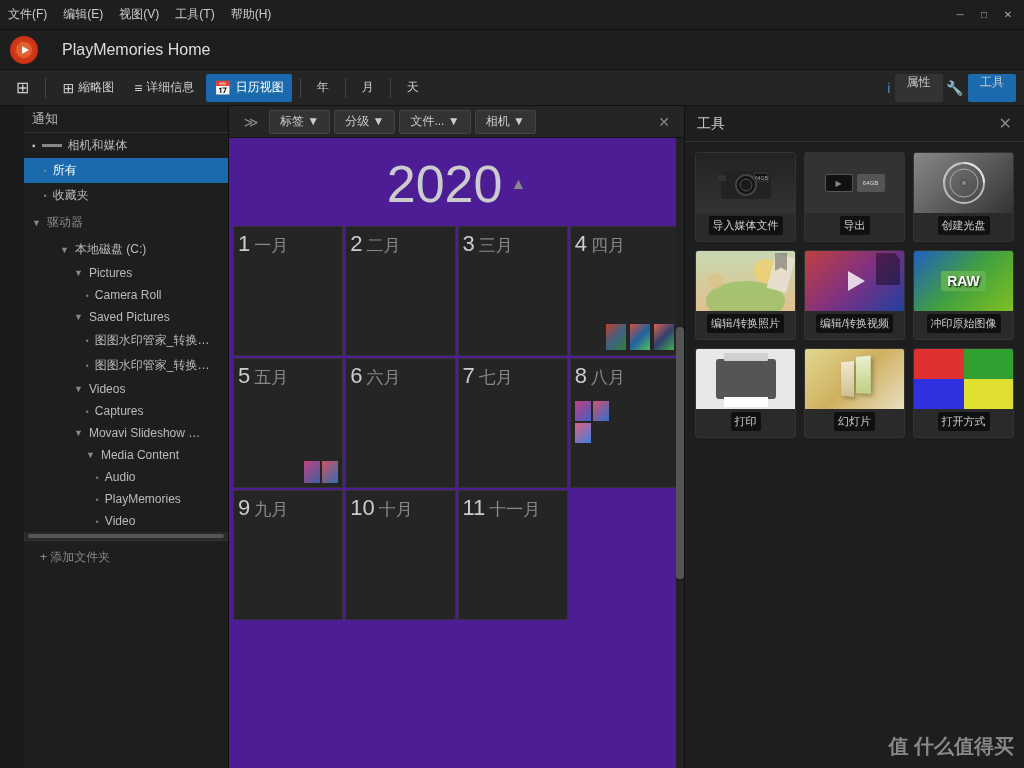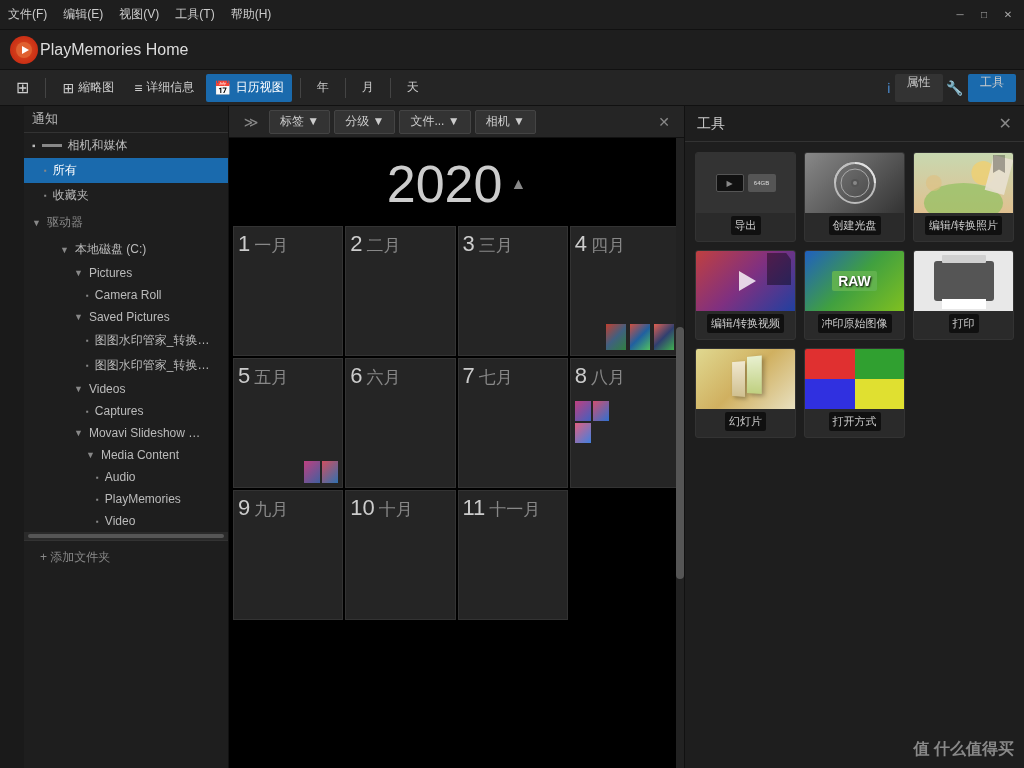--- a/index.html
+++ b/index.html
@@ -6,21 +6,21 @@
     body { font-family: 'Microsoft YaHei', 'SimHei', sans-serif; background: #1a1a1a; color: #ccc; font-size: 13px; overflow: hidden; width: 1024px; height: 768px; }
 
     
     .titlebar { height: 30px; background: #1e1e1e; display: flex; align-items: center; padding: 0 8px; border-bottom: 1px solid #111; }
     .titlebar-menu { display: flex; gap: 16px; font-size: 12px; color: #ccc; }
     .titlebar-menu span { cursor: pointer; }
     .titlebar-controls { margin-left: auto; display: flex; gap: 8px; }
     .titlebar-btn { width: 16px; height: 16px; display: flex; align-items: center; justify-content: center; font-size: 10px; cursor: pointer; color: #aaa; }
 
     
-    .app-header { height: 40px; background: #1e1e1e; display: flex; align-items: center; padding: 0 10px; gap: 2px; border-bottom: 1px solid #111; }
+    .app-header { height: 40px; background: #1e1e1e; display: flex; align-items: center; padding: 0 10px; gap: 24px; border-bottom: 1px solid #111; }
     .app-logo { width: 28px; height: 28px; background: radial-gradient(circle, #e05020, #c02010); border-radius: 50%; display: flex; align-items: center; justify-content: center; color: white; font-size: 14px; }
     .app-title { font-size: 16px; color: #ddd; font-weight: normal; }
 
     
     .toolbar { height: 36px; background: #252525; display: flex; align-items: center; padding: 0 8px; gap: 4px; border-bottom: 1px solid #111; }
     .toolbar-btn { height: 28px; padding: 0 8px; background: transparent; border: none; color: #ccc; cursor: pointer; display: flex; align-items: center; gap: 4px; font-size: 12px; border-radius: 2px; }
     .toolbar-btn.active { background: #1a6aad; color: white; }
     .toolbar-sep { width: 1px; height: 20px; background: #444; margin: 0 4px; }
     .toolbar-right { margin-left: auto; display: flex; gap: 4px; }
     .toolbar-right-btn { height: 28px; padding: 0 12px; background: #333; border: none; color: #ccc; cursor: pointer; border-radius: 2px; font-size: 12px; }
@@ -44,21 +44,21 @@
     .triangle { font-size: 9px; color: #888; }
     .sidebar-add-folder { padding: 8px 8px 8px 16px; color: #888; font-size: 12px; cursor: pointer; border-top: 1px solid #333; }
 
     
     .filter-bar { height: 32px; background: #252525; display: flex; align-items: center; padding: 0 8px; gap: 4px; border-bottom: 1px solid #111; }
     .filter-btn { height: 24px; padding: 0 10px; background: #333; border: 1px solid #444; color: #ccc; cursor: pointer; border-radius: 2px; font-size: 12px; display: flex; align-items: center; gap: 4px; }
     .filter-close { margin-left: auto; width: 24px; height: 24px; display: flex; align-items: center; justify-content: center; cursor: pointer; color: #888; font-size: 14px; }
     .collapse-btn { width: 28px; height: 24px; display: flex; align-items: center; justify-content: center; cursor: pointer; color: #888; font-size: 14px; }
 
     
-    .calendar-area { flex: 1; background: #000000; overflow-y: auto; overflow-x: hidden; position: relative; }
+    .calendar-area { flex: 1; background: #4c1d95; overflow-y: auto; overflow-x: hidden; position: relative; }
     .calendar-area::-webkit-scrollbar { width: 8px; }
     .calendar-area::-webkit-scrollbar-track { background: #1a1a1a; }
     .calendar-area::-webkit-scrollbar-thumb { background: #444; border-radius: 4px; }
 
     .year-header { text-align: center; padding: 16px 0 12px; font-size: 52px; color: #ccc; font-weight: 300; display: flex; align-items: center; justify-content: center; gap: 8px; }
     .year-arrow { font-size: 16px; cursor: pointer; color: #888; }
 
     .calendar-grid { display: grid; grid-template-columns: repeat(4, 1fr); gap: 2px; padding: 0 4px; }
     .month-cell { background: #252525; border: 1px solid #333; min-height: 120px; padding: 4px; }
     .month-header { display: flex; align-items: baseline; gap: 4px; margin-bottom: 4px; }
@@ -404,20 +404,33 @@
   </div>
 
   <div class="tools-panel">
     <div class="tools-header">
       <span>工具</span>
       <span class="tools-close">✕</span>
     </div>
 
     <div class="tools-grid">
 
+      <div class="tool-item">
+        <div class="tool-camera-bg">
+          <svg width="60" height="40" viewBox="0 0 60 40">
+            <rect x="5" y="8" width="50" height="28" rx="3" fill="#222"></rect>
+            <rect x="2" y="12" width="8" height="6" rx="1" fill="#333"></rect>
+            <circle cx="30" cy="22" r="10" fill="#111" stroke="#444" stroke-width="2"></circle>
+            <circle cx="30" cy="22" r="6" fill="#1a1a1a" stroke="#555" stroke-width="1"></circle>
+            <rect x="38" y="10" width="14" height="8" rx="1" fill="#111" stroke="#444" stroke-width="1"></rect>
+            <text x="39" y="17" fill="#aaa" font-size="5">64GB</text>
+          </svg>
+        </div>
+        <span class="tool-item-label">导入媒体文件</span>
+      </div>
 
       <div class="tool-item">
         <div class="tool-export-bg" style="display:flex;align-items:center;justify-content:center;background:#333;">
           <div style="display:flex;align-items:center;gap:4px;">
             <div style="width:28px;height:18px;background:#111;border:1px solid #555;border-radius:2px;display:flex;align-items:center;justify-content:center;">
               <span style="color:#888;font-size:8px;">▶</span>
             </div>
             <div style="width:28px;height:18px;background:#555;border-radius:2px;display:flex;align-items:center;justify-content:center;">
               <span style="color:#ddd;font-size:6px;">64GB</span>
             </div>
@@ -508,18 +521,18 @@
             <div style="background:#3030e0;"></div>
             <div style="background:#e0e030;"></div>
           </div>
         </div>
         <span class="tool-item-label">打开方式</span>
       </div>
 
     </div>
 
     <div class="watermark">
-      <span style="font-weight:bold;font-size:16px;">值 什么值得买</span>
+      <span style="font-weight:bold;font-size:20px;">值 什么值得买</span>
     </div>
 
   </div>
 
 </div>
 
 </body></html>

